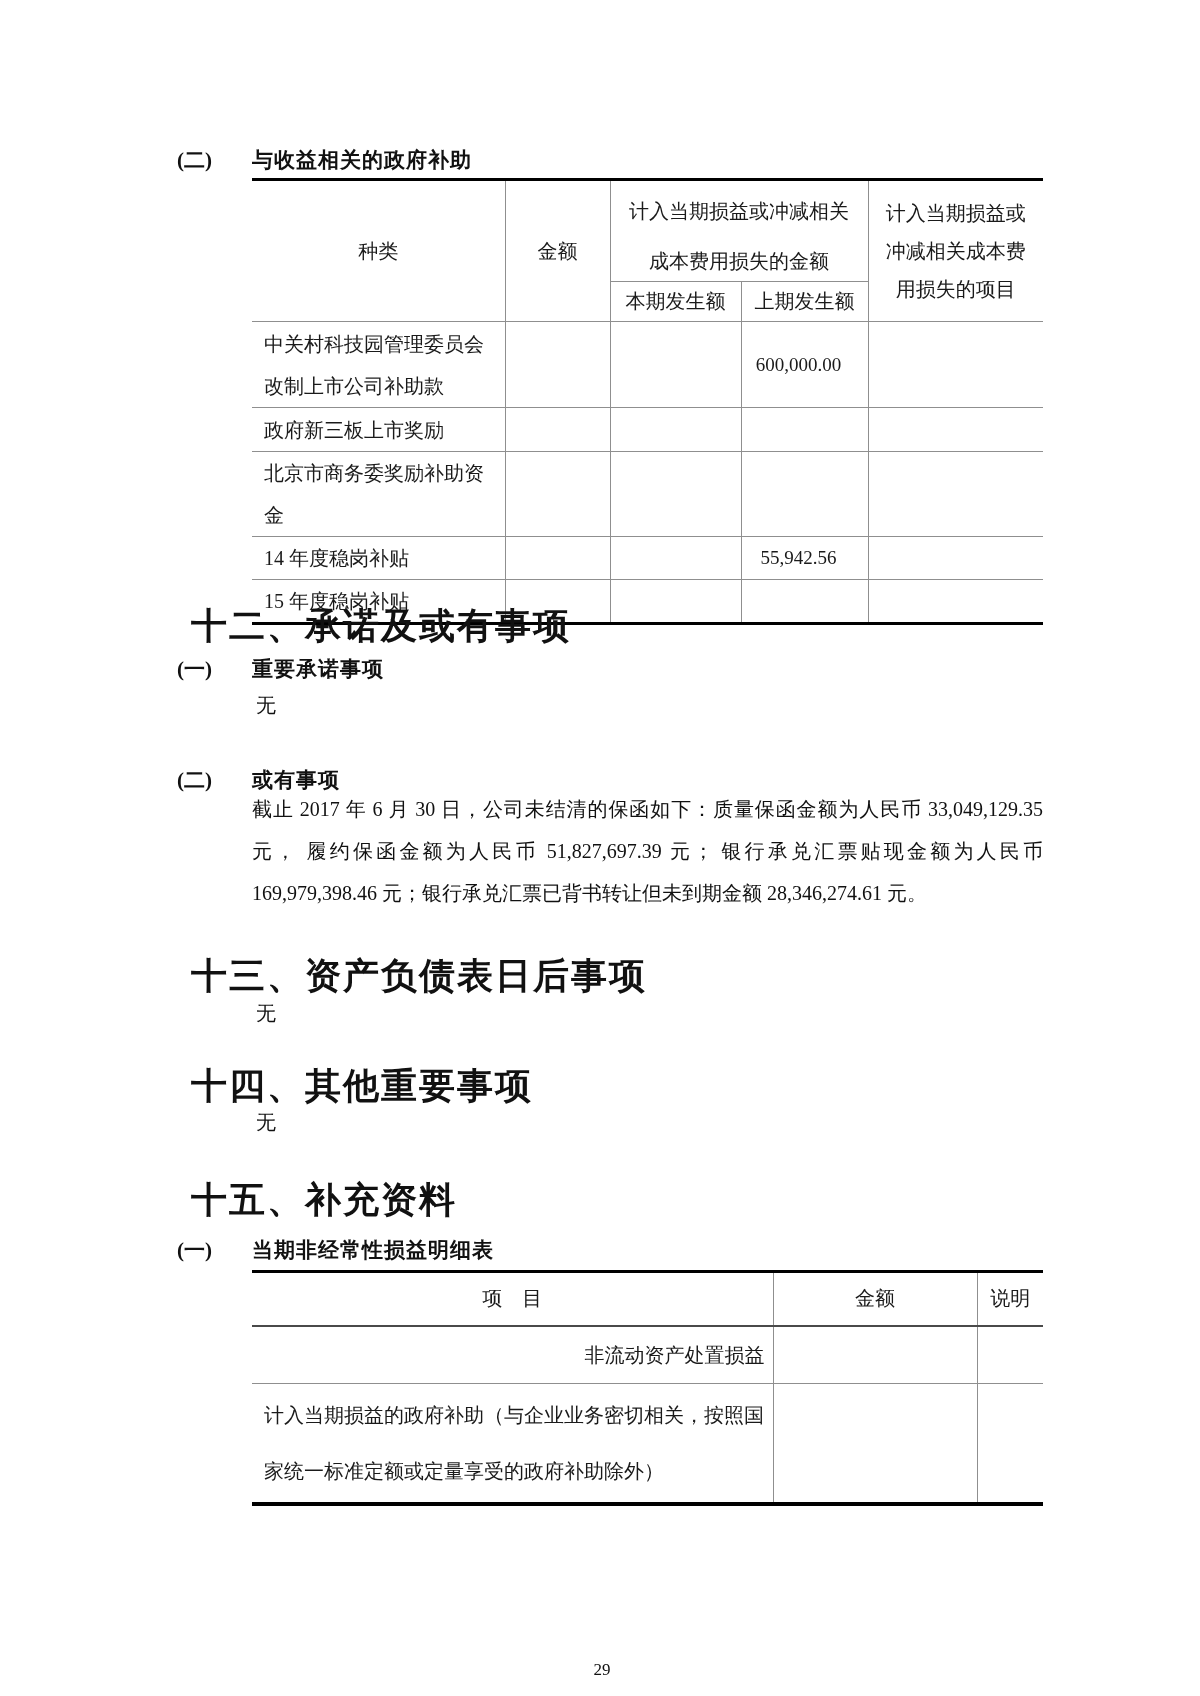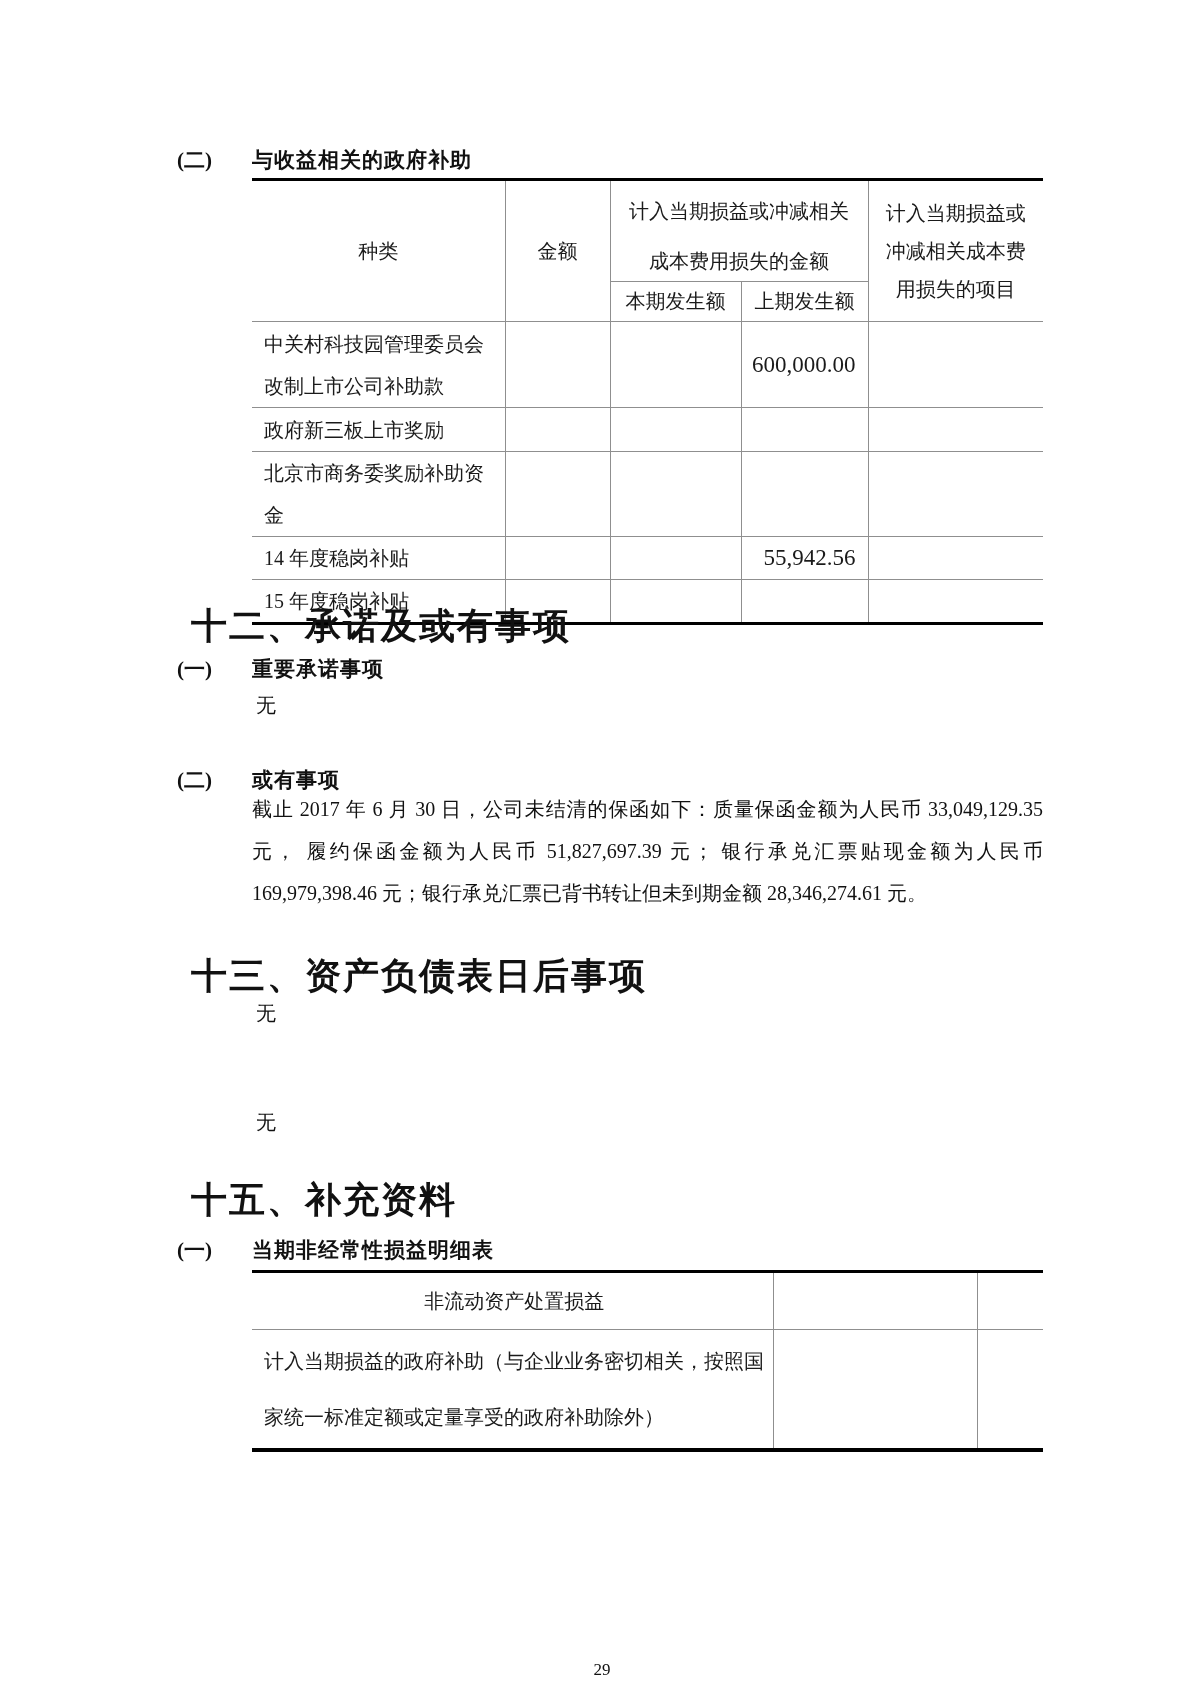--- a/index.html
+++ b/index.html
@@ -41,24 +41,24 @@
     border-bottom: 1px solid #8f8f8f;
     vertical-align: middle;
     overflow: hidden;
   }
   .doc-table td.last { border-right: none; }
   .t1 { border-top: 3px solid #000; border-bottom: 3px solid #000; }
   .t2 { border-top: 3px solid #000; border-bottom: 4px solid #000; }
   .t2 tr.hrow td { border-bottom: 2px solid #4a4a4a; }
   .cell-c { text-align: center; }
   .cell-name { text-align: left; padding-left: 12px; padding-right: 8px; line-height: 42px; }
-  .cell-num { text-align: right; padding-right: 12px; font-size: 23px; }
+  .cell-num { text-align: center; padding-right: 12px; font-size: 19px; }
   .hdr-lines div { line-height: 40px; text-align: center; margin-top: 10px; }
   .hdr-lines3 div { line-height: 38px; text-align: center; }
-  .t2 .cell-item { text-align: center; padding-left: 12px; padding-right: 8px; line-height: 56px; }
+  .t2 .cell-item { text-align: right; padding-left: 12px; padding-right: 8px; line-height: 56px; }
   .t2 .cell-item-wrap { text-align: left; padding-left: 12px; padding-right: 8px; line-height: 56px; }
 
   .page-num { position: absolute; left: 2px; width: 100%; text-align: center; font-size: 17px; }
 </style>
 </head>
 <body>
 
 <div class="page">
 
   <span class="sub-label" style="top:146px">(二)</span>
@@ -139,34 +139,40 @@
 
   <div class="para" style="top:788px">
     <div class="jline">截止 2017 年 6 月 30 日，公司未结清的保函如下：质量保函金额为人民币 33,049,129.35</div>
     <div class="jline">元， 履约保函金额为人民币 51,827,697.39 元； 银行承兑汇票贴现金额为人民币</div>
     <div class="lline">169,979,398.46 元；银行承兑汇票已背书转让但未到期金额 28,346,274.61 元。</div>
   </div>
 
   <div class="big-title" style="top:952px">十三、资产负债表日后事项</div>
   <div class="none-text" style="top:1000px">无</div>
 
+  <div class="big-title" style="top:1062px">十四、其他重要事项</div>
   <div class="none-text" style="top:1109px">无</div>
 
   <div class="big-title" style="top:1176px">十五、补充资料</div>
 
   <span class="sub-label" style="top:1236px">(一)</span>
   <span class="sub-title" style="top:1236px">当期非经常性损益明细表</span>
 
   <table class="doc-table t2" style="left:252px; top:1270px; width:791px">
     <colgroup>
       <col style="width:521px">
         <col style="width:204px">
         <col style="width:66px">
     </colgroup>
     <tbody>
+      <tr class="hrow" style="height:54px">
+        <td class="cell-c">项　目</td>
+        <td class="cell-c">金额</td>
+        <td class="cell-c last">说明</td>
+      </tr>
       <tr style="height:58px">
         <td class="cell-item">非流动资产处置损益</td>
         <td class="cell-num"></td>
         <td class="cell-num last"></td>
       </tr>
       <tr style="height:120px">
         <td class="cell-item-wrap">计入当期损益的政府补助（与企业业务密切相关，按照国家统一标准定额或定量享受的政府补助除外）</td>
         <td class="cell-num"></td>
         <td class="cell-num last"></td>
       </tr>

